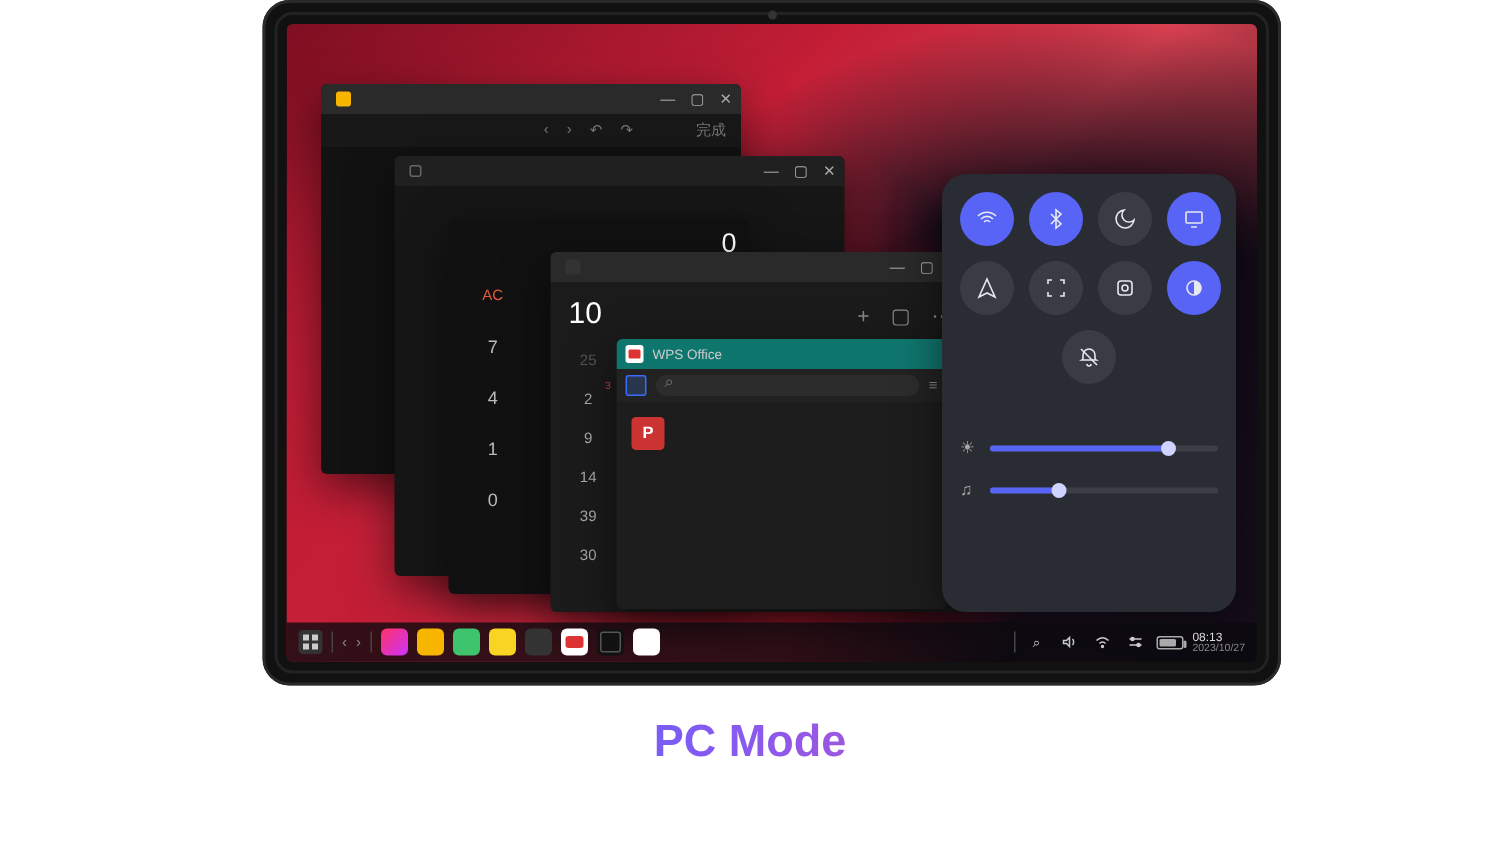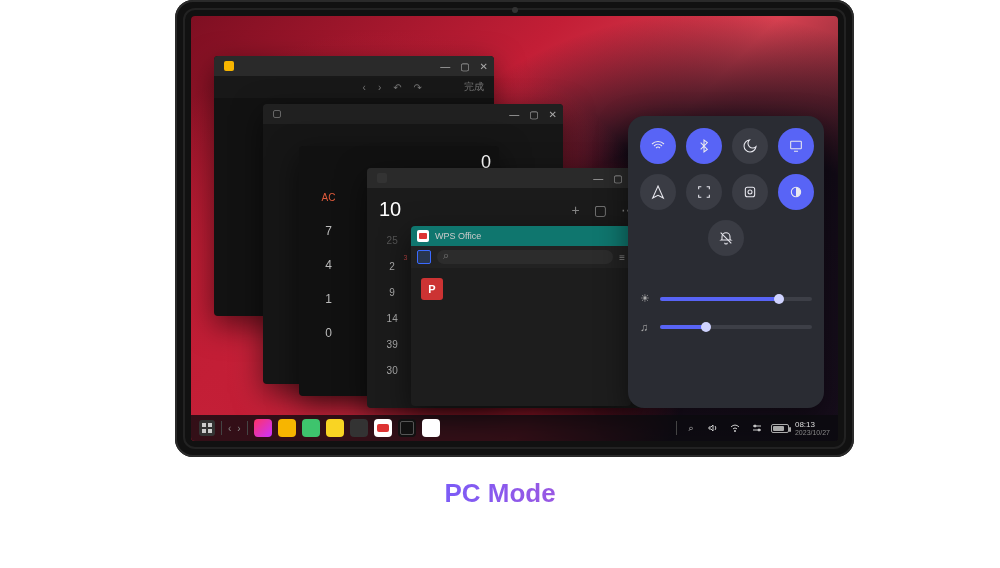--- a/index.html
+++ b/index.html
@@ -97,21 +97,21 @@
   .qs-row3 { margin-top: 10px; display: flex; justify-content: center; }
   .qs .sliders { margin-top: 36px; }
   .slider { display: flex; align-items: center; gap: 8px; margin-top: 16px; }
   .slider .ic { width: 12px; color: #aaa; font-size: 11px; }
   .slider .track { position: relative; flex: 1; height: 4px; background: #3d3f47; border-radius: 2px; }
   .slider .fill { position: absolute; left: 0; top: 0; bottom: 0; background: #5864f6; border-radius: 2px; }
   .slider .thumb { position: absolute; top: 50%; width: 10px; height: 10px; background: #cfd3ff; border-radius: 50%; transform: translate(-50%,-50%); }
 
   
   .caption { position: absolute; left: 0; right: 0; text-align: center; }
-  .cap-title { top: 478px; font-size: 26px; font-weight: 600;
+  .cap-title { top: 478px; font-size: 30px; font-weight: 600;
     background: linear-gradient(90deg, #23bdf0 0%, #7d5bf6 45%, #d94fb4 80%);
     -webkit-background-clip: text; background-clip: text; color: transparent; }
   .cap-sub { top: 516px; font-size: 18px; color: #1f1f1f; }
 
   .chev { font-size: 10px; color: #888; }
   .divider { width: 1px; height: 14px; background: #444; }
 </style>
 </head>
 <body>
 

